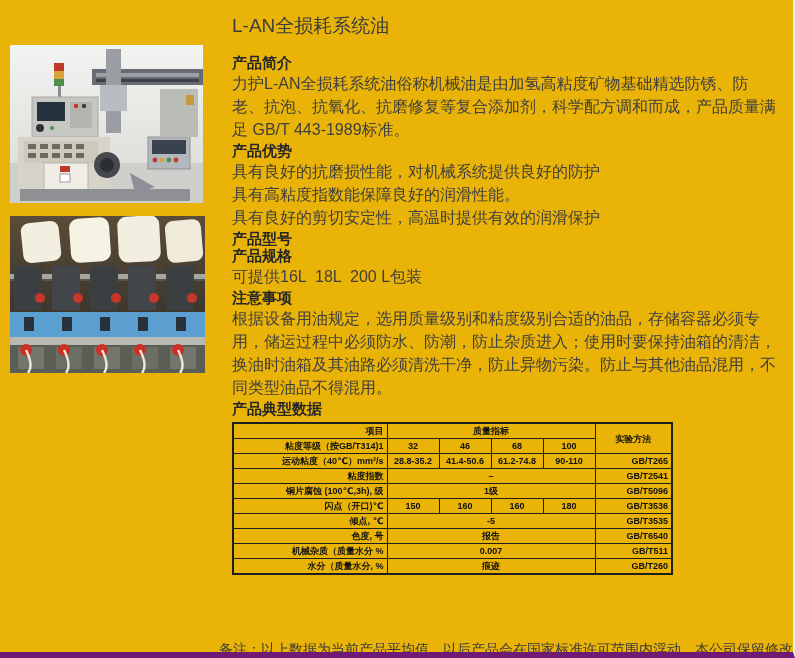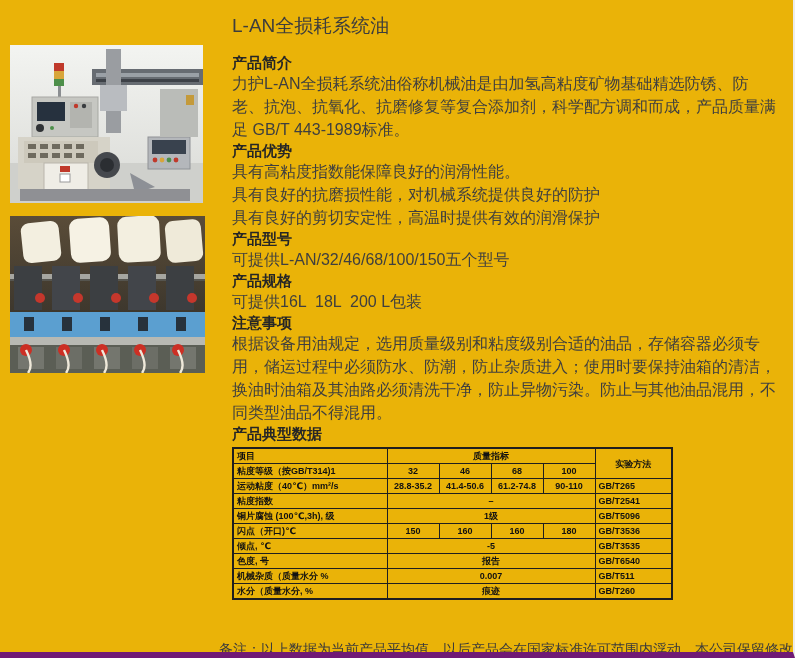--- a/index.html
+++ b/index.html
@@ -12,21 +12,21 @@
   .photo{margin:0 0 13px 0;display:block;line-height:0;}
   .content{position:absolute;left:232px;top:12px;width:548px;color:#3f3f3f;}
   h1.title{font-size:19px;line-height:28px;font-weight:400;color:#3d3d3d;margin:0 0 16px 0;}
   h2.sec{font-size:15px;line-height:14px;font-weight:700;color:#262626;margin:3px 0 2px 0;}
   p.body{font-size:16px;line-height:23px;margin:0;color:#3f3f3f;white-space:pre-wrap;}
   table.typ{border-collapse:collapse;margin-top:6px;width:441px;border:2px solid #1f1f1f;}
   table.typ th,table.typ td{
     border:1px solid #1f1f1f;font-size:9px;font-weight:700;color:#111;
     padding:1px 3px;height:12px;text-align:center;line-height:12px;white-space:nowrap;
   }
-  table.typ .lbl{text-align:left;}
+  table.typ .lbl{text-align:right;}
   .footnote{position:absolute;left:219px;top:641px;font-size:14px;color:#3a3a3a;}
   svg{display:block;}
 </style>
 </head>
 <body>
 
 <div class="page">
 
   <aside class="photos">
 
@@ -168,29 +168,28 @@
   <main class="content">
     <h1 class="title">L-AN全损耗系统油</h1>
 
     <section>
       <h2 class="sec">产品简介</h2>
       <p class="body">力护L-AN全损耗系统油俗称机械油是由加氢高粘度矿物基础精选防锈、防老、抗泡、抗氧化、抗磨修复等复合添加剂，科学配方调和而成，产品质量满足 GB/T 443-1989标准。</p>
     </section>
 
     <section>
       <h2 class="sec">产品优势</h2>
+      <p class="body">具有良好的抗磨损性能，对机械系统提供良好的防护</p>
       <p class="body">具有高粘度指数能保障良好的润滑性能。</p>
-      <p class="body">具有良好的抗磨损性能，对机械系统提供良好的防护</p>
       <p class="body">具有良好的剪切安定性，高温时提供有效的润滑保护</p>
     </section>
 
 
     <section>
       <h2 class="sec">产品型号</h2>
-      <p class="body">可提供L-AN/32/46/68/100/150五个型号</p>
     </section>
 
     <section>
       <h2 class="sec">产品规格</h2>
       <p class="body">可提供16L  18L  200 L包装</p>
     </section>
 
     <section>
       <h2 class="sec">注意事项</h2>
       <p class="body">根据设备用油规定，选用质量级别和粘度级别合适的油品，存储容器必须专用，储运过程中必须防水、防潮，防止杂质进入；使用时要保持油箱的清洁，换油时油箱及其油路必须清洗干净，防止异物污染。防止与其他油品混用，不同类型油品不得混用。</p>

